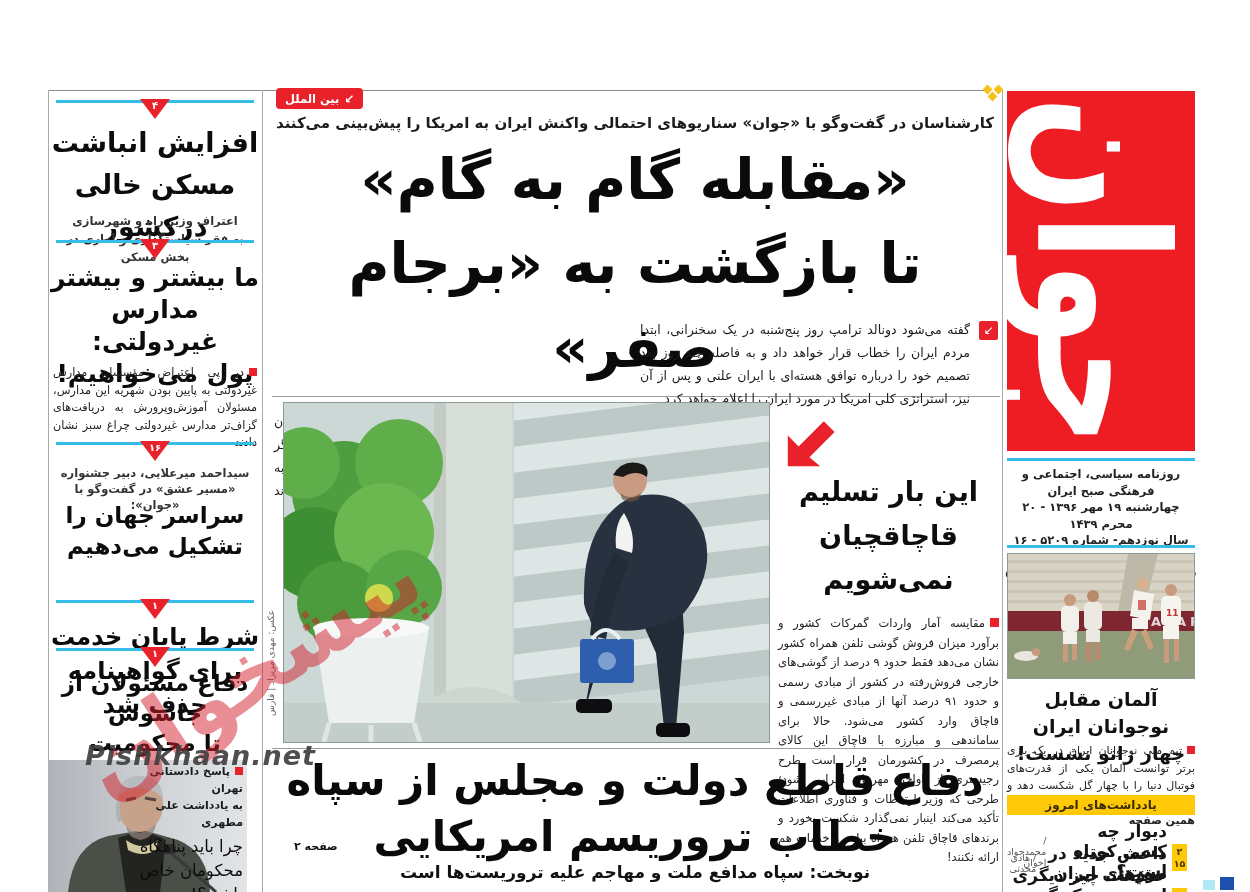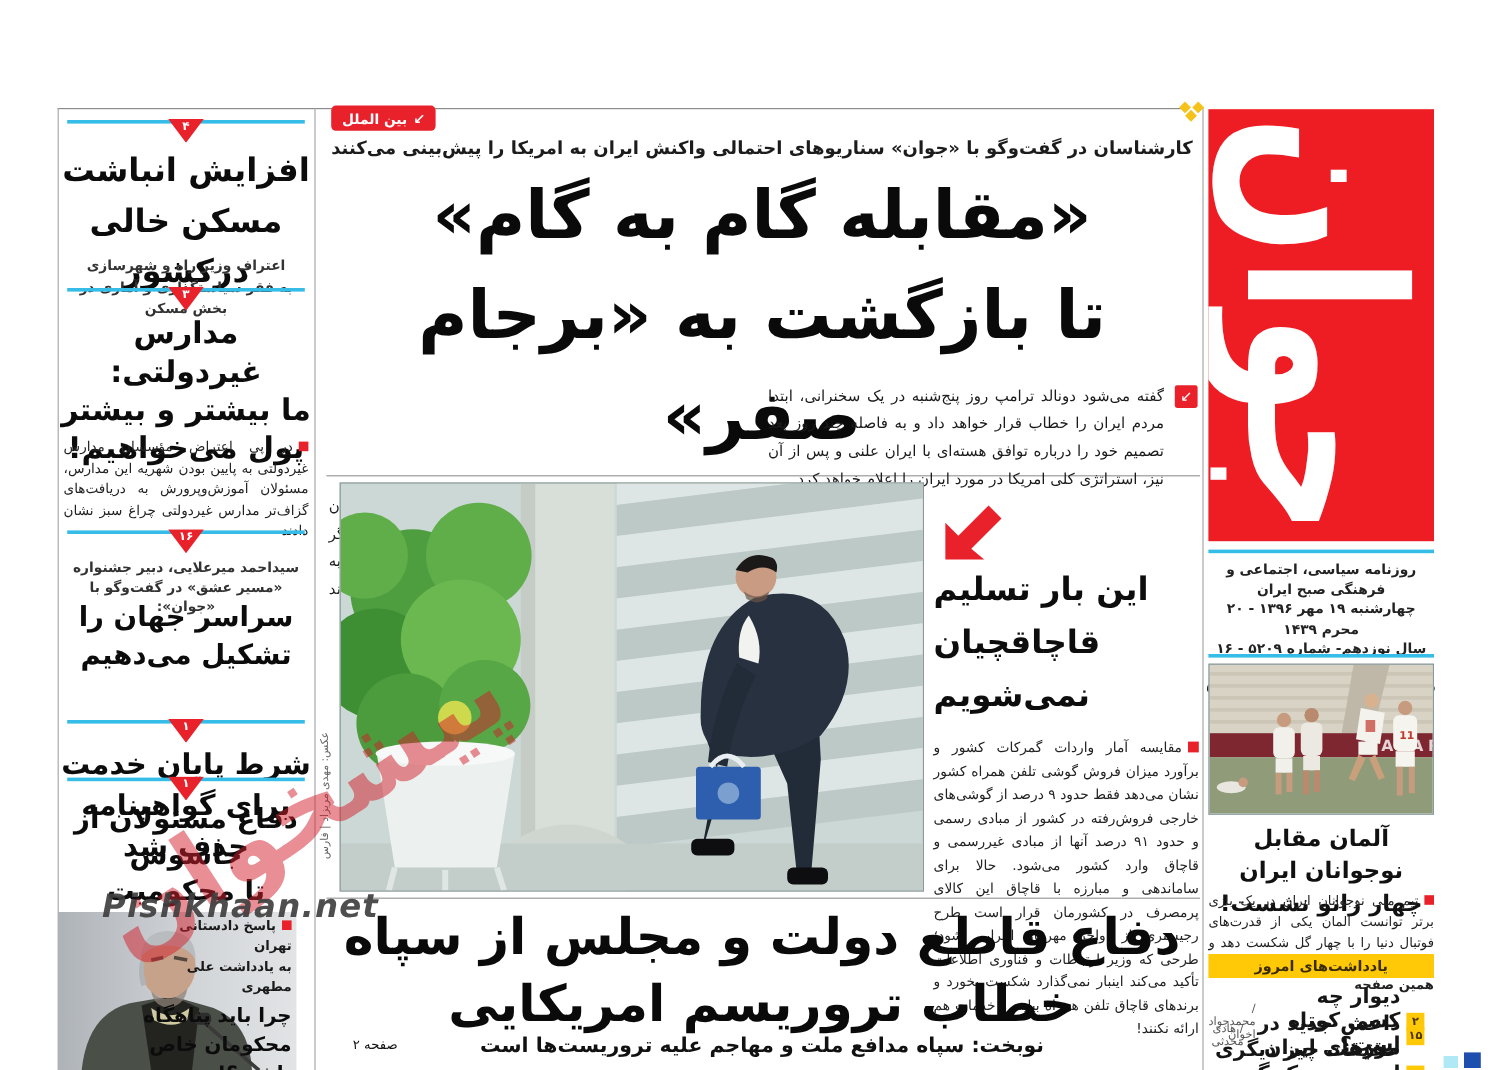--- a/index.html
+++ b/index.html
@@ -2,21 +2,21 @@
 <html lang="fa"><head>
 <meta charset="utf-8">
 <style>
   *{margin:0;padding:0;box-sizing:border-box}
   html,body{background:#fff}
   body{font-family:"DejaVu Sans",sans-serif;width:1250px;height:892px;position:relative;overflow:hidden;color:#111}
   .page{position:absolute;inset:0;background:#fff}
   .abs{position:absolute}
   .fa{direction:rtl;unicode-bidi:isolate}
   .center{text-align:center}
-  .right{text-align:left}
+  .right{text-align:center}
   .just{text-align:justify}
 
   
   .hline{background:#8c8c8c;height:1px}
   .vline{background:#aaa;width:1px}
   .cyan-sep{height:3px;background:#35bde8}
 
   
   .diamond{width:7px;height:7px;background:#f5c21a;transform:rotate(45deg);position:absolute}
 
@@ -68,21 +68,21 @@
             text-align:center;line-height:15px;flex:0 0 auto}
   .note-title{font-size:17px;font-weight:bold;color:#151515}
   .note-author{font-size:9.5px;color:#555}
 
   
   .wm-fa{font-size:88px;font-weight:bold;color:#d21f2b;opacity:.5;transform:rotate(-33deg);white-space:nowrap;z-index:30;pointer-events:none}
   .wm-en{font-size:27px;font-weight:bold;font-style:italic;color:#404040;opacity:.92;z-index:31;letter-spacing:1px;pointer-events:none}
 
   .prosecutor-text{text-align:right;direction:rtl}
   .pros-kicker{font-size:11px;font-weight:bold;line-height:17px;color:#1a1a1a}
-  .pros-title{font-size:16.5px;font-weight:bold;line-height:24px;color:#0c0c0c}
+  .pros-title{font-size:16.5px;font-weight:normal;line-height:24px;color:#0c0c0c}
 </style>
 </head>
 <body>
 
 <div class="page">
 
   <div class="abs hline" style="left:48px;top:90px;width:936px"></div>
   <div class="abs vline" style="left:48px;top:90px;height:802px"></div>
   <div class="abs vline" style="left:262px;top:90px;height:802px"></div>
   <div class="abs vline" style="left:1002px;top:90px;height:802px"></div>
@@ -285,38 +285,38 @@
       <div>نمی‌شویم</div>
     </div>
     <div class="fa just reg-body">
       <span class="mini-sq"></span><span>مقایسه آمار واردات گمرکات کشور و برآورد میزان فروش گوشی تلفن همراه کشور نشان می‌دهد فقط حدود ۹ درصد از گوشی‌های خارجی فروش‌رفته در کشور از مبادی رسمی و حدود ۹۱ درصد آنها از مبادی غیررسمی و قاچاق وارد کشور می‌شود. حالا برای ساماندهی و مبارزه با قاچاق این کالای پرمصرف در کشورمان قرار است طرح رجیستری از اواخر مهرماه اجرایی شود؛ طرحی که وزیر ارتباطات و فناوری اطلاعات تأکید می‌کند اینبار نمی‌گذارد شکست بخورد و برندهای قاچاق تلفن همراه بیایند و خدمات هم ارائه نکنند!</span>
     </div>
   </div>
 
   <div class="abs fa center bot-h" style="left:270px;top:753px;width:730px">دفاع قاطع دولت و مجلس از سپاه</div>
   <div class="abs fa center bot-h" style="left:270px;top:809px;width:730px">خطاب تروریسم امریکایی</div>
   <div class="abs fa center bot-sub" style="left:270px;top:862px;width:730px">نوبخت: سپاه مدافع ملت و مهاجم علیه تروریست‌ها است</div>
-  <div class="abs fa" style="left:294px;top:864px;font-size:11px;font-weight:normal">صفحه ۲</div>
+  <div class="abs fa" style="left:294px;top:840px;font-size:11px;font-weight:bold">صفحه ۲</div>
 
   <div class="abs cyan-sep" style="left:56px;top:100px;width:198px"></div>
   <div class="abs badge-tri" style="left:140px;top:99px">۴</div>
   <div class="abs fa center sb-title" style="left:50px;top:122px;width:210px;font-size:27px;line-height:42px">
     <div>افزایش انباشت</div>
     <div>مسکن خالی درکشور</div>
   </div>
   <div class="abs fa center sb-sub" style="left:50px;top:212px;width:210px">
     <div>اعتراف وزیر راه و شهرسازی</div>
     <div>به فقر سیاستگذاری و آماری در بخش مسکن</div>
   </div>
 
   <div class="abs cyan-sep" style="left:56px;top:240px;width:198px"></div>
   <div class="abs badge-tri" style="left:140px;top:239px">۳</div>
   <div class="abs fa center sb-title" style="left:50px;top:262px;width:210px;font-size:25px;line-height:32px">
+    <div>ما بیشتر و بیشتر</div>
     <div>مدارس غیردولتی:</div>
-    <div>ما بیشتر و بیشتر</div>
     <div>پول می‌خواهیم!</div>
   </div>
   <div class="abs fa just sb-body" style="left:53px;top:364px;width:204px">
     <span class="mini-sq" style="width:8px;height:8px"></span><span>در پی اعتراض مؤسسان مدارس غیردولتی به پایین بودن شهریه این مدارس، مسئولان آموزش‌وپرورش به دریافت‌های گزاف‌تر مدارس غیردولتی چراغ سبز نشان دادند</span>
   </div>
 
   <div class="abs cyan-sep" style="left:56px;top:442px;width:198px"></div>
   <div class="abs badge-tri" style="left:140px;top:441px">۱۶</div>
   <div class="abs fa center sb-sub" style="left:50px;top:465px;width:210px;font-size:11.5px;line-height:16px">
     <div>سیداحمد میرعلایی، دبیر جشنواره</div>

